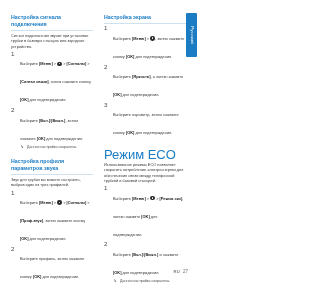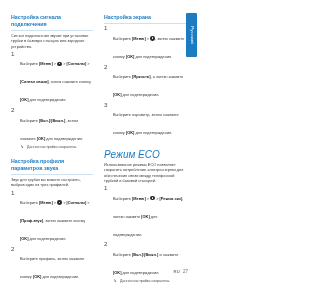--- a/index.html
+++ b/index.html
@@ -59,25 +59,24 @@
     color: #1b7cc4;
     font-size: 5.3px;
     font-weight: bold;
     line-height: 7.2px;
     margin: 0 0 2.4px 0;
     border-bottom: 0.6px solid #cfe0ee;
     padding-bottom: 1.4px;
   }
   .h-main {
     color: #1b7cc4;
-    font-size: 10px;
+    font-size: 13px;
     font-weight: normal;
     line-height: 9.4px;
     margin: 0 0 3.2px 0;
-    font-style: italic;
   }
   .spacer-lg { height: 9px; }
   .spacer-md { height: 6px; }
 
   
   .body-text {
     font-size: 3.9px;
     line-height: 5.2px;
     color: #3a3a3a;
     margin: 0 0 2.6px 0;

